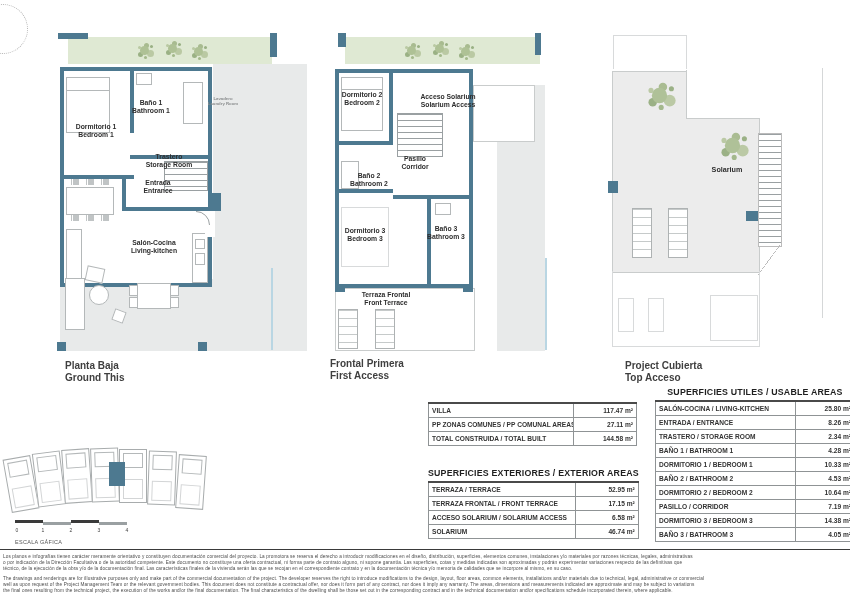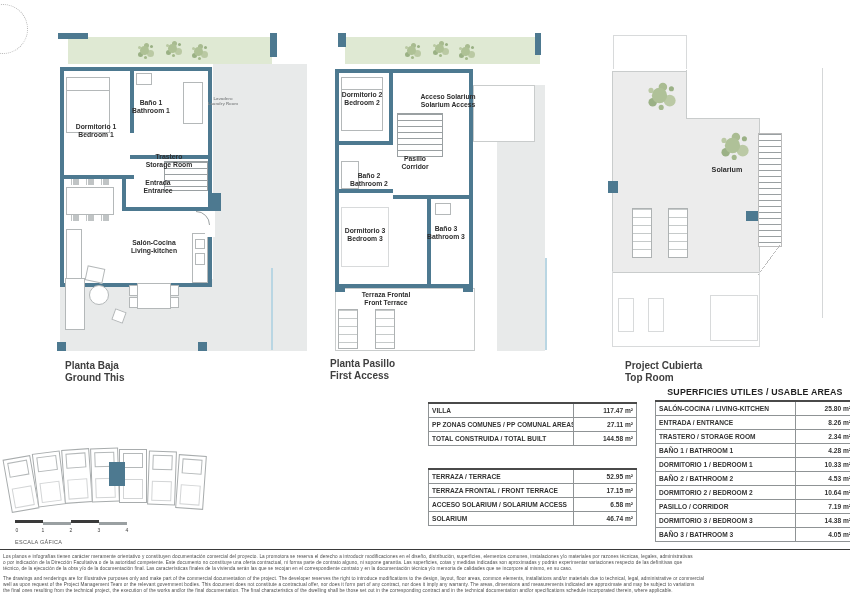--- a/index.html
+++ b/index.html
@@ -209,46 +209,47 @@
   <div class="rlabel" style="left:127px;top:133px;font-size:7.2px">
     <span>Solarium</span>
   </div>
 </div>
 
 <div class="ptitle" style="left:65px;top:360px">
   <span>Planta Baja</span>
   <span>Ground This</span>
 </div>
 <div class="ptitle" style="left:330px;top:358px">
-  <span>Planta Pasillo</span>
+  <span>Frontal Primera</span>
   <span>First Access</span>
 </div>
 <div class="ptitle" style="left:625px;top:360px">
   <span>Project Cubierta</span>
-  <span>Top Room</span>
+  <span>Top Acceso</span>
 </div>
 
 <table class="artable" style="left:428px;top:402px;width:209px">
   <tbody>
     <tr>
         <td>VILLA</td>
         <td class="val" style="width:56px">117.47 m²</td>
       </tr>
     <tr>
         <td>PP ZONAS COMUNES / PP COMUNAL AREAS</td>
         <td class="val" style="width:56px">27.11 m²</td>
       </tr>
     <tr>
         <td>TOTAL CONSTRUIDA / TOTAL BUILT</td>
         <td class="val" style="width:56px">144.58 m²</td>
       </tr>
   </tbody>
 </table>
 
 <table class="artable" style="left:428px;top:468px;width:209px">
+  <caption>SUPERFICIES EXTERIORES / EXTERIOR AREAS</caption>
   <tbody>
     <tr>
         <td>TERRAZA / TERRACE</td>
         <td class="val" style="width:56px">52.95 m²</td>
       </tr>
     <tr>
         <td>TERRAZA FRONTAL / FRONT TERRACE</td>
         <td class="val" style="width:56px">17.15 m²</td>
       </tr>
     <tr>

